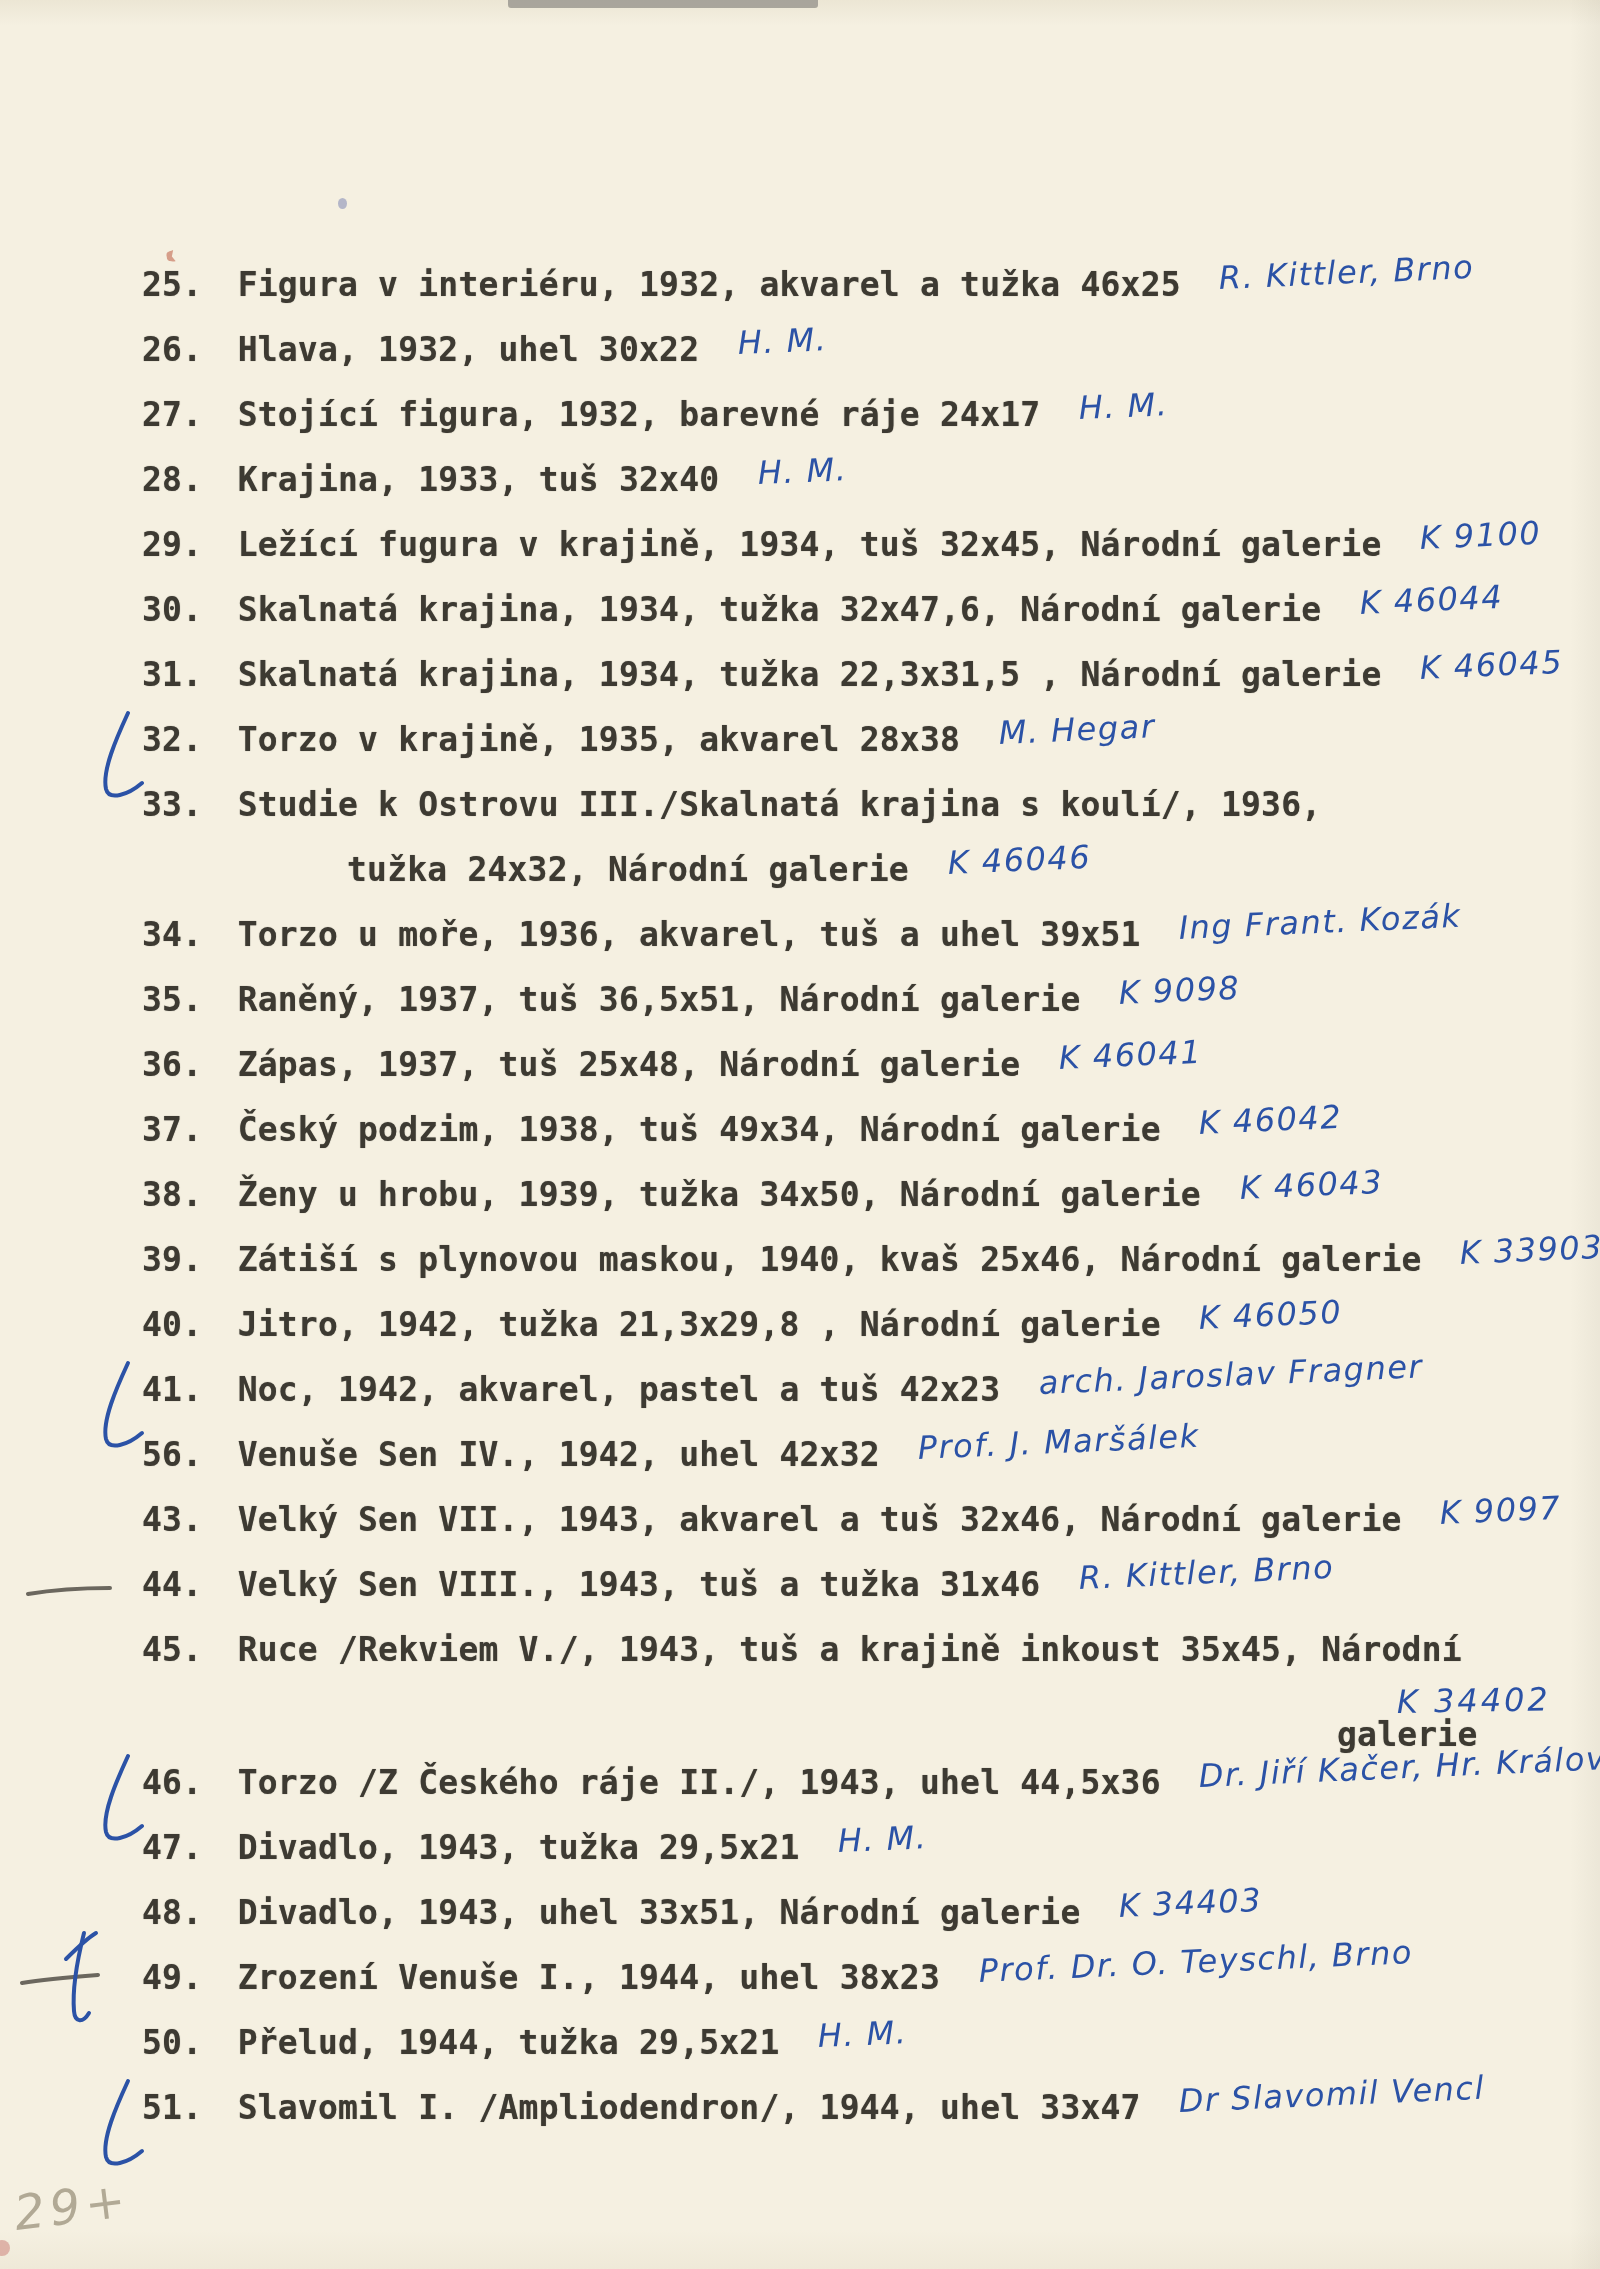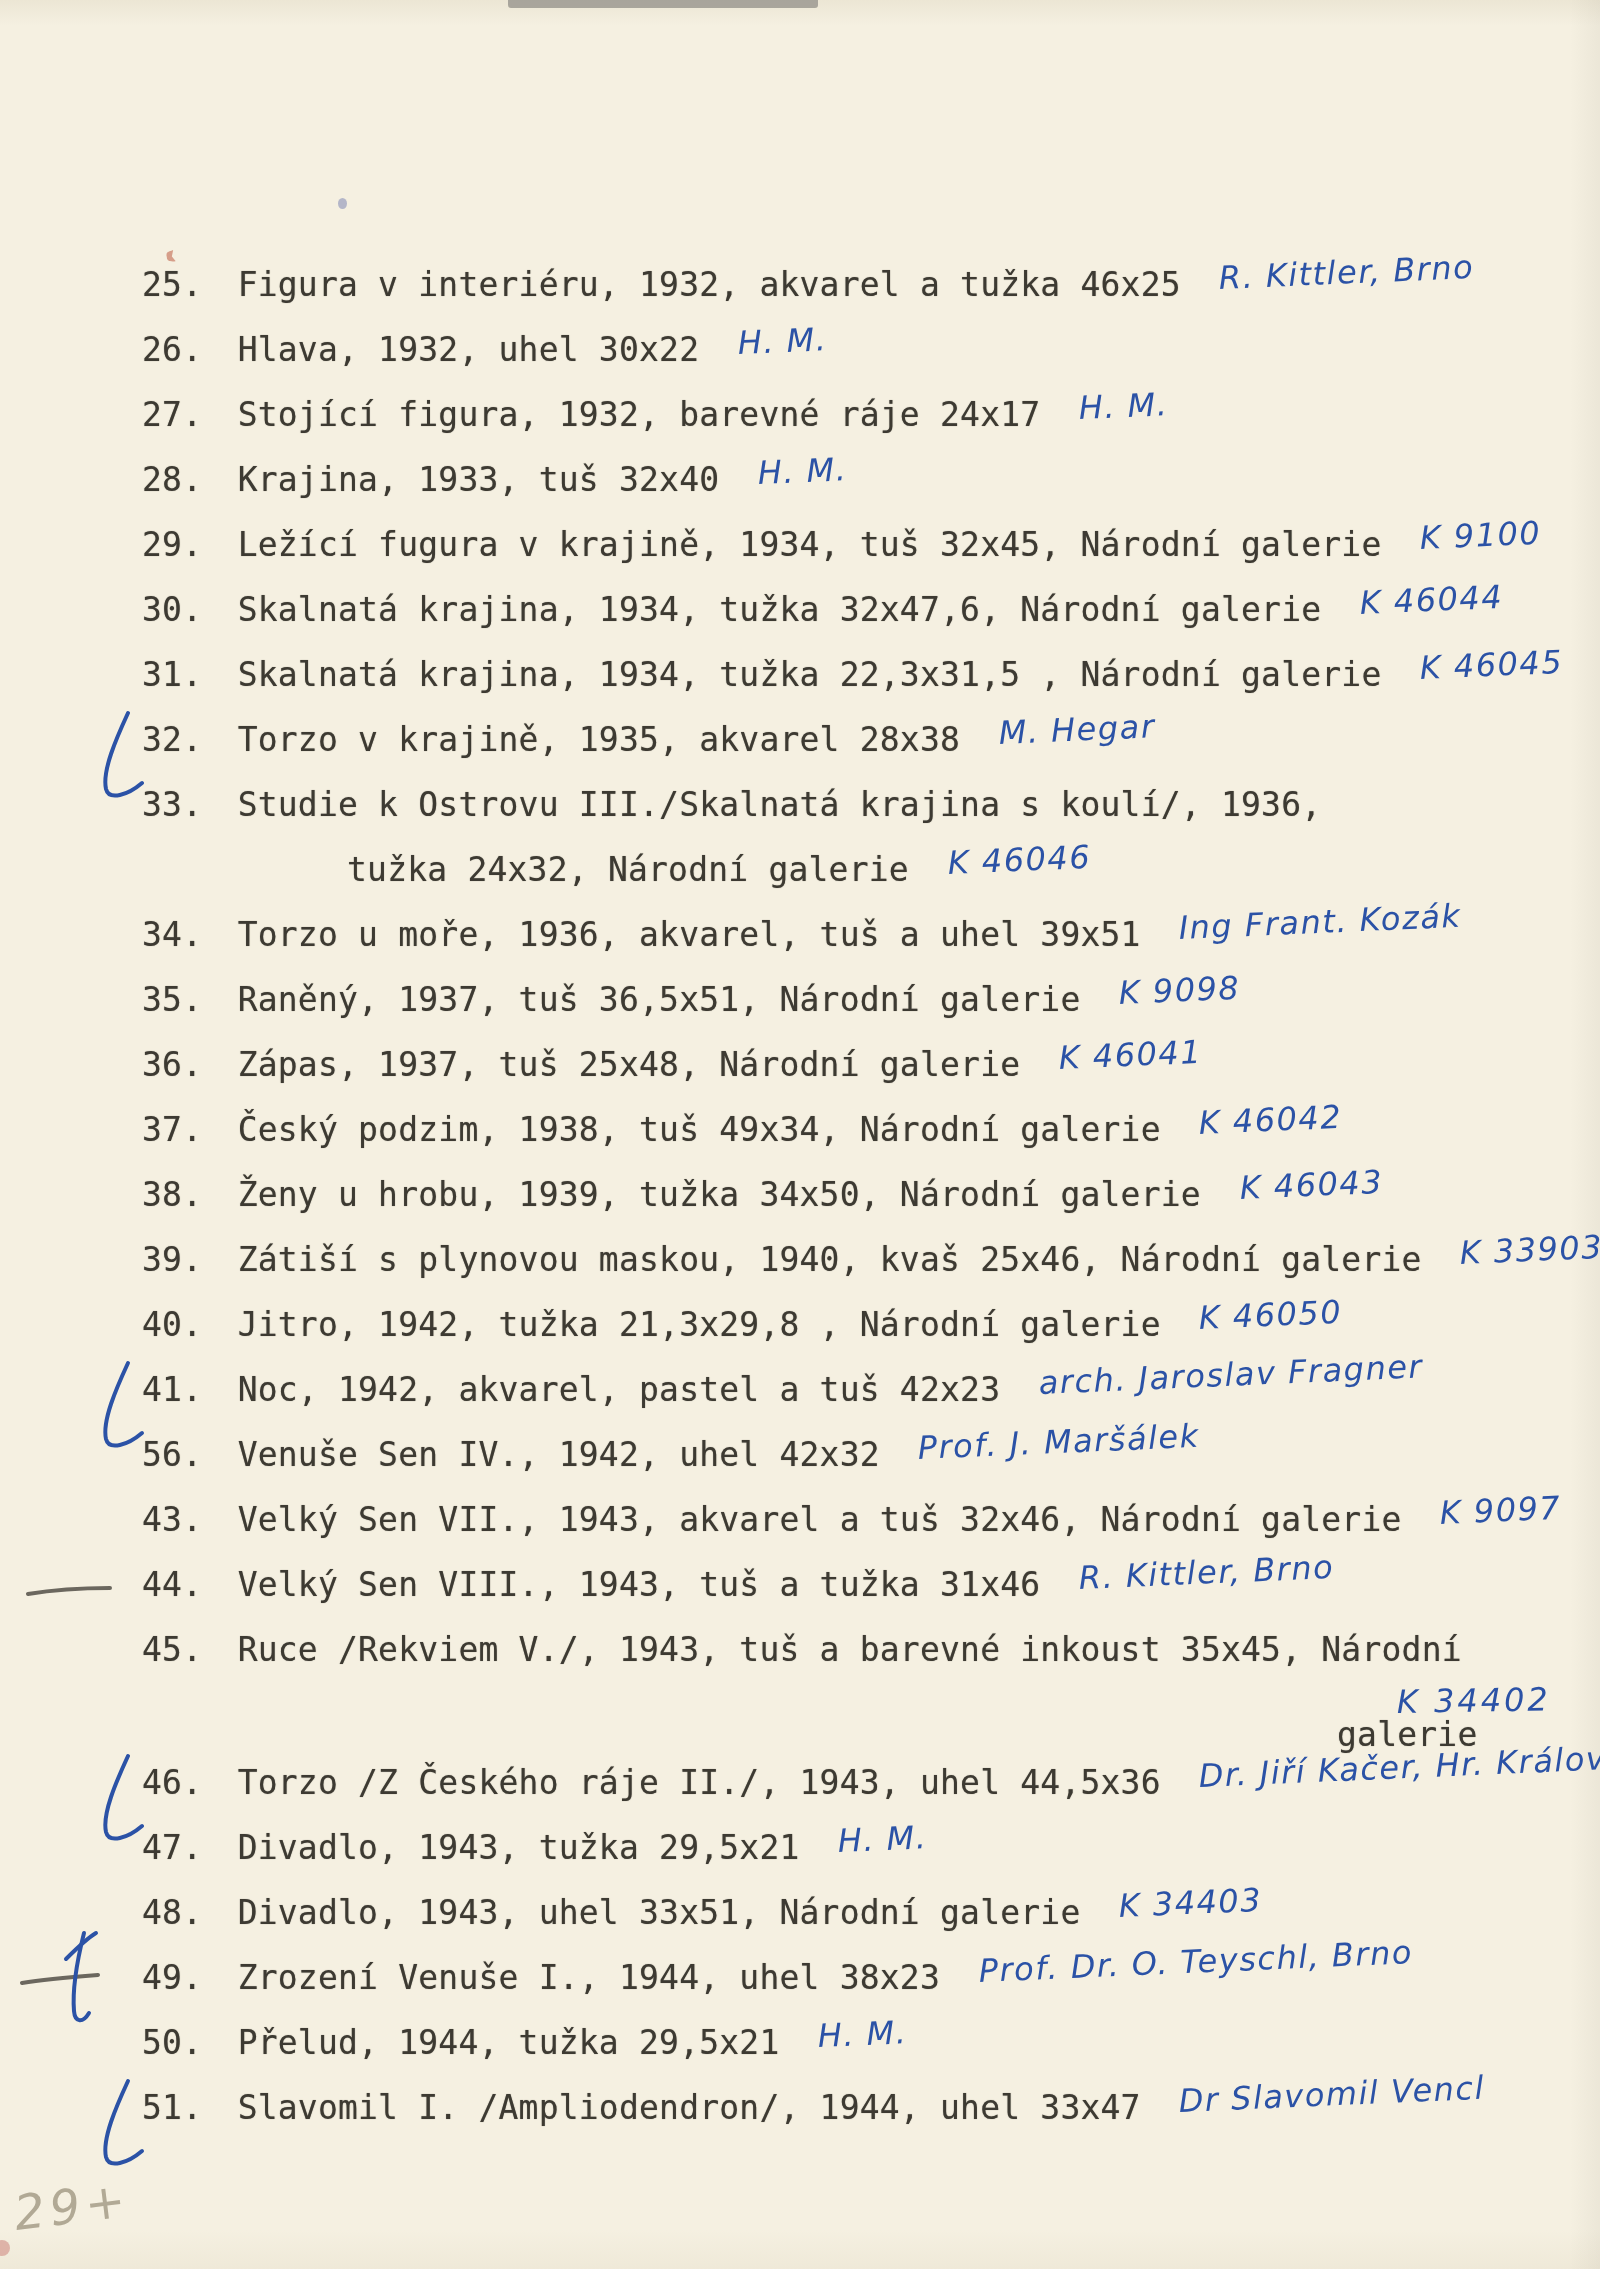--- a/index.html
+++ b/index.html
@@ -24,21 +24,21 @@
   .speck-pink   { left:-6px; top:2240px; width:16px; height:16px; background:#d8a49a; opacity:.8; }
 
   .content { position:absolute; top:262px; left:142px; }
 
   .row { position:relative; height:65px; line-height:46px; white-space:nowrap; }
   .row--cont          { padding-left:205px; }
   .row--hand-interline{ height:20px; line-height:20px; padding-left:1255px; }
   .row--cont-right    { height:48px; line-height:46px; padding-left:1195px; }
 
   .typed {
-    font-size:33px; font-weight:400; color:#3d3a32; letter-spacing:.2px;
+    font-size:33px; font-weight:700; color:#3d3a32; letter-spacing:.2px;
     text-shadow:0 0 1px rgba(61,58,50,.55);
   }
   .num { display:inline-block; width:86px; }
 
   .hand {
     font-family:"DejaVu Sans", sans-serif; font-style:italic;
     font-size:32px; color:#2b52a6; letter-spacing:1.5px;
     display:inline-block; margin-left:30px;
     transform:rotate(-2.5deg) translateY(-7px);
     transform-origin:left bottom;
@@ -196,21 +196,21 @@
     <span class="mark mark--dash"><svg width="86" height="96" viewBox="0 0 86 96">
             <path d="M2 46 C26 42 54 40 84 40" fill="none" stroke="#6b675e" stroke-width="4" stroke-linecap="round"></path>
           </svg></span>
     <span class="typed num">44.</span>
     <span class="typed txt">Velký Sen VIII., 1943, tuš a tužka 31x46</span>
     <span class="hand">R. Kittler, Brno</span>
   </div>
       <div class="row row--item">
     
     <span class="typed num">45.</span>
-    <span class="typed txt">Ruce /Rekviem V./, 1943, tuš a barevné inkoust 35x45, Národní</span>
+    <span class="typed txt">Ruce /Rekviem V./, 1943, tuš a krajině inkoust 35x45, Národní</span>
     
   </div>
       <div class="row row--hand-interline">
     
     
     
     <span class="hand">K 34402</span>
   </div>
       <div class="row row--cont-right">
     

